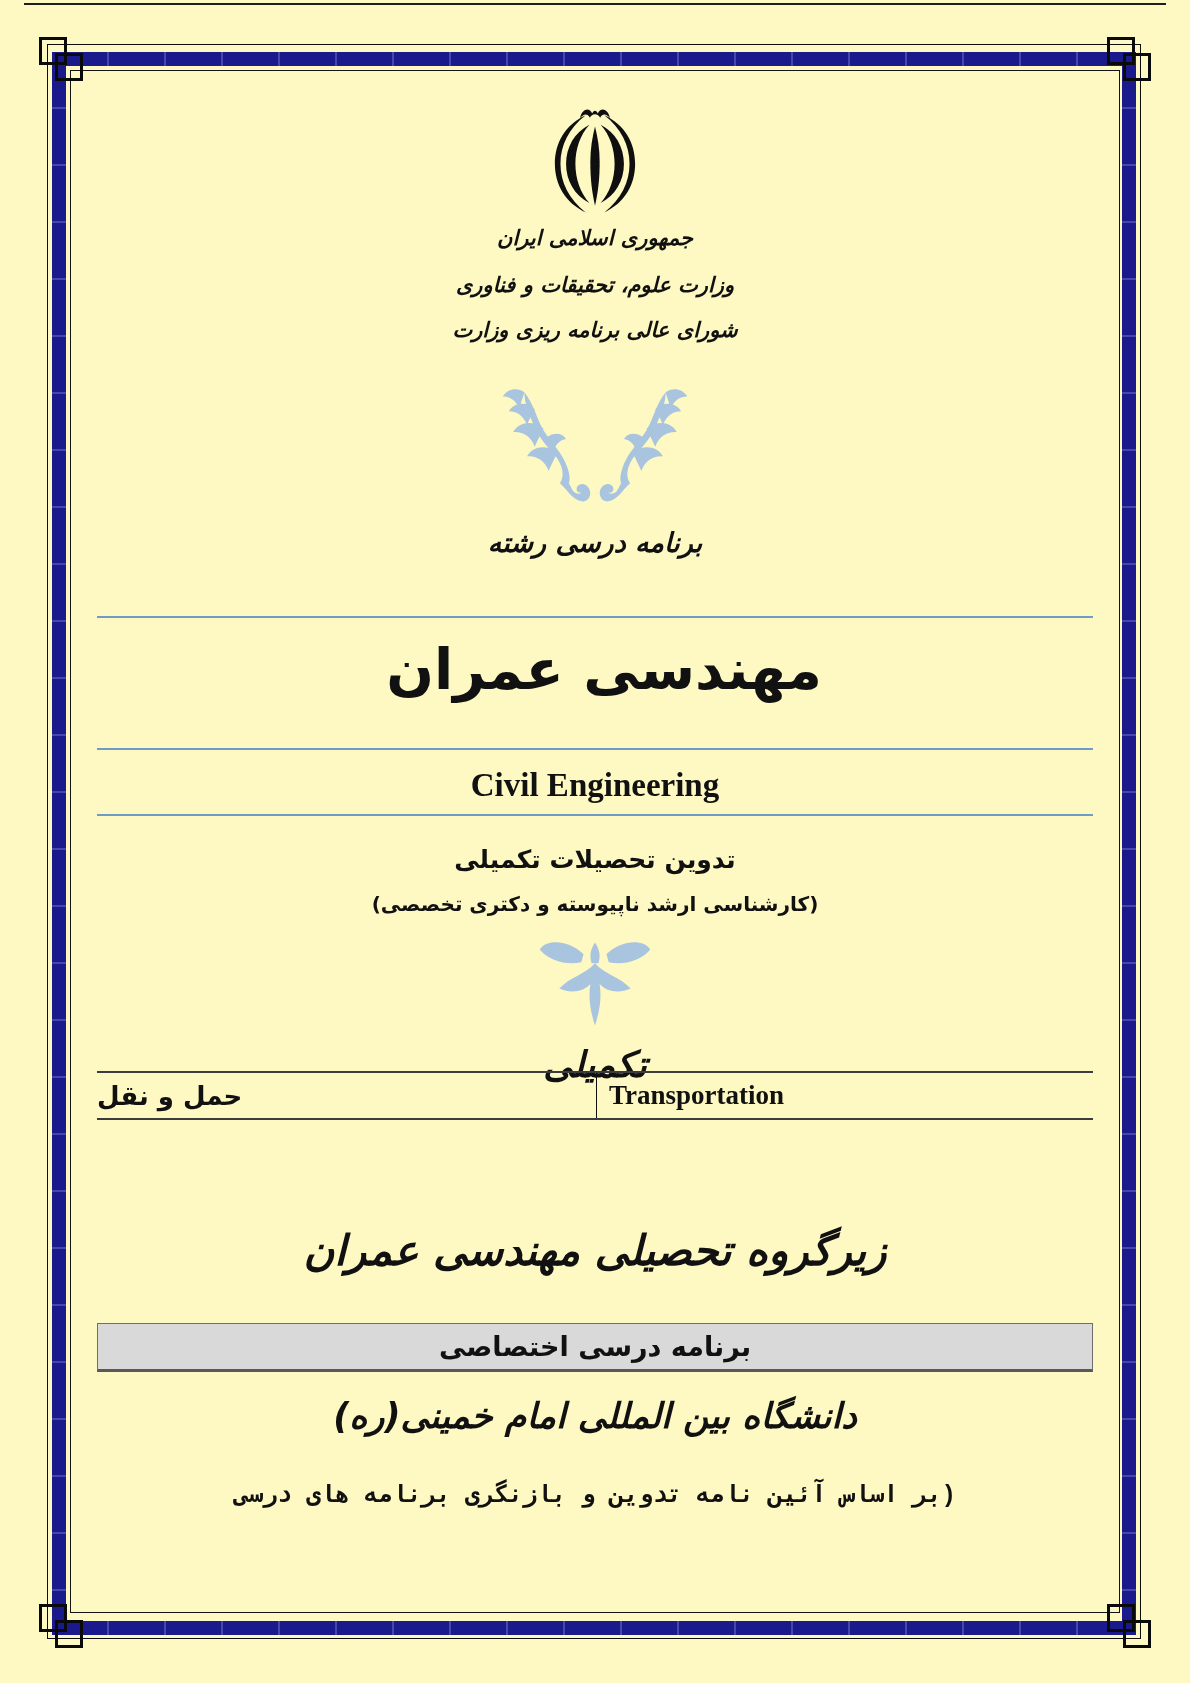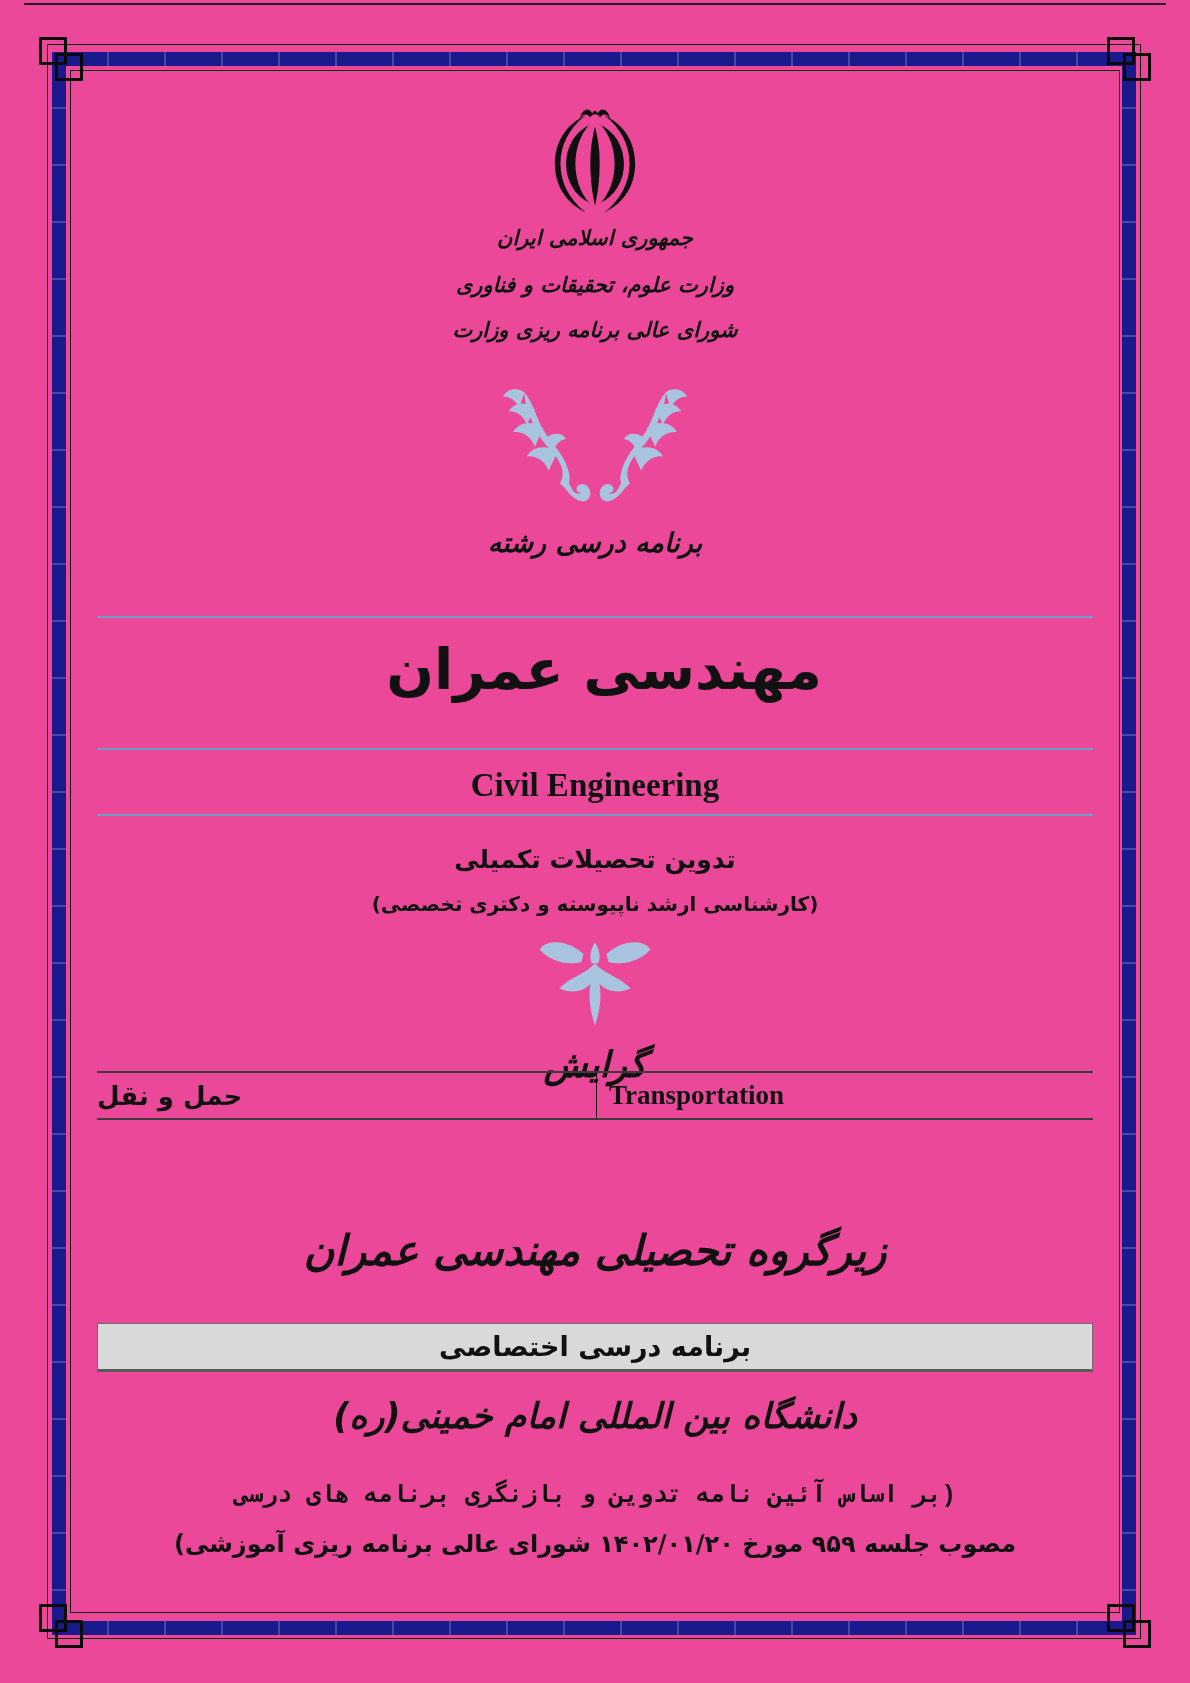--- a/index.html
+++ b/index.html
@@ -1,16 +1,16 @@
 <!DOCTYPE html>
 <html lang="fa"><head>
 <meta charset="utf-8">
 <style>
   html,body{margin:0;padding:0;background:#ffffff;}
-  .page{position:relative;width:1190px;height:1683px;background:#ec4899;overflow:hidden;
+  .page{position:relative;width:1190px;height:1683px;background:#fef9c3;overflow:hidden;
         font-family:"DejaVu Sans",sans-serif;color:#111;}
   .abs{position:absolute;}
   .center{left:50%;transform:translateX(-50%);text-align:center;white-space:nowrap;}
 
   
   .top-scan-line{left:24px;top:3px;width:1142px;height:2px;background:#1d1d1d;}
   .frame-outline-outer{left:47px;top:44px;width:1094px;height:1595px;border:1.5px solid #0c0c0c;box-sizing:border-box;}
   .frame-outline-inner{left:70px;top:70px;width:1050px;height:1543px;border:1px solid #141414;box-sizing:border-box;}
   .band{background:#1a1a8c;}
   .band.h{background:repeating-linear-gradient(90deg,#1a1a8c 0 55px,#4747a9 55px 57px);}
@@ -141,28 +141,27 @@
 
   <div class="abs center sprout-wrap">
     <svg width="118" height="92" viewBox="0 0 100 80" fill="#a9c4df" xmlns="http://www.w3.org/2000/svg">
       <path d="M40,14 C28,2 8,0 2,10 C10,20 26,24 38,21 C39,18.5 39.5,16 40,14 Z"></path>
       <path d="M60,14 C72,2 92,0 98,10 C90,20 74,24 62,21 C61,18.5 60.5,16 60,14 Z"></path>
       <path d="M50,4 C46,10 45,16 47,22 L53,22 C55,16 54,10 50,4 Z"></path>
       <path d="M50,22 C41,32 28,34 19,44 C30,49 41,46 46,40 C44,52 46,64 50,76 C54,64 56,52 54,40 C59,46 70,49 81,44 C72,34 59,32 50,22 Z"></path>
     </svg>
   </div>
 
-  <div class="abs center fa callig orient-label">گرایش</div>
+  <div class="abs center fa callig orient-label">تکمیلی</div>
   <div class="abs orient-table">
     <div class="orient-cell-fa">حمل و نقل</div>
     <div class="orient-cell-en">Transportation</div>
   </div>
 
   <div class="abs center fa callig subgroup">زیرگروه تحصیلی مهندسی عمران</div>
 
   <div class="abs center fa callig university">دانشگاه بین المللی امام خمینی(ره)</div>
 
   <div class="abs banner">برنامه درسی اختصاصی</div>
 
   <div class="abs center fa foot1">(بر اساس آئین نامه تدوین و بازنگری برنامه های درسی</div>
-  <div class="abs center fa foot2">مصوب جلسه ۹۵۹ مورخ ۱۴۰۲/۰۱/۲۰ شورای عالی برنامه ریزی آموزشی)</div>
 
 </div>
 
 </body></html>

